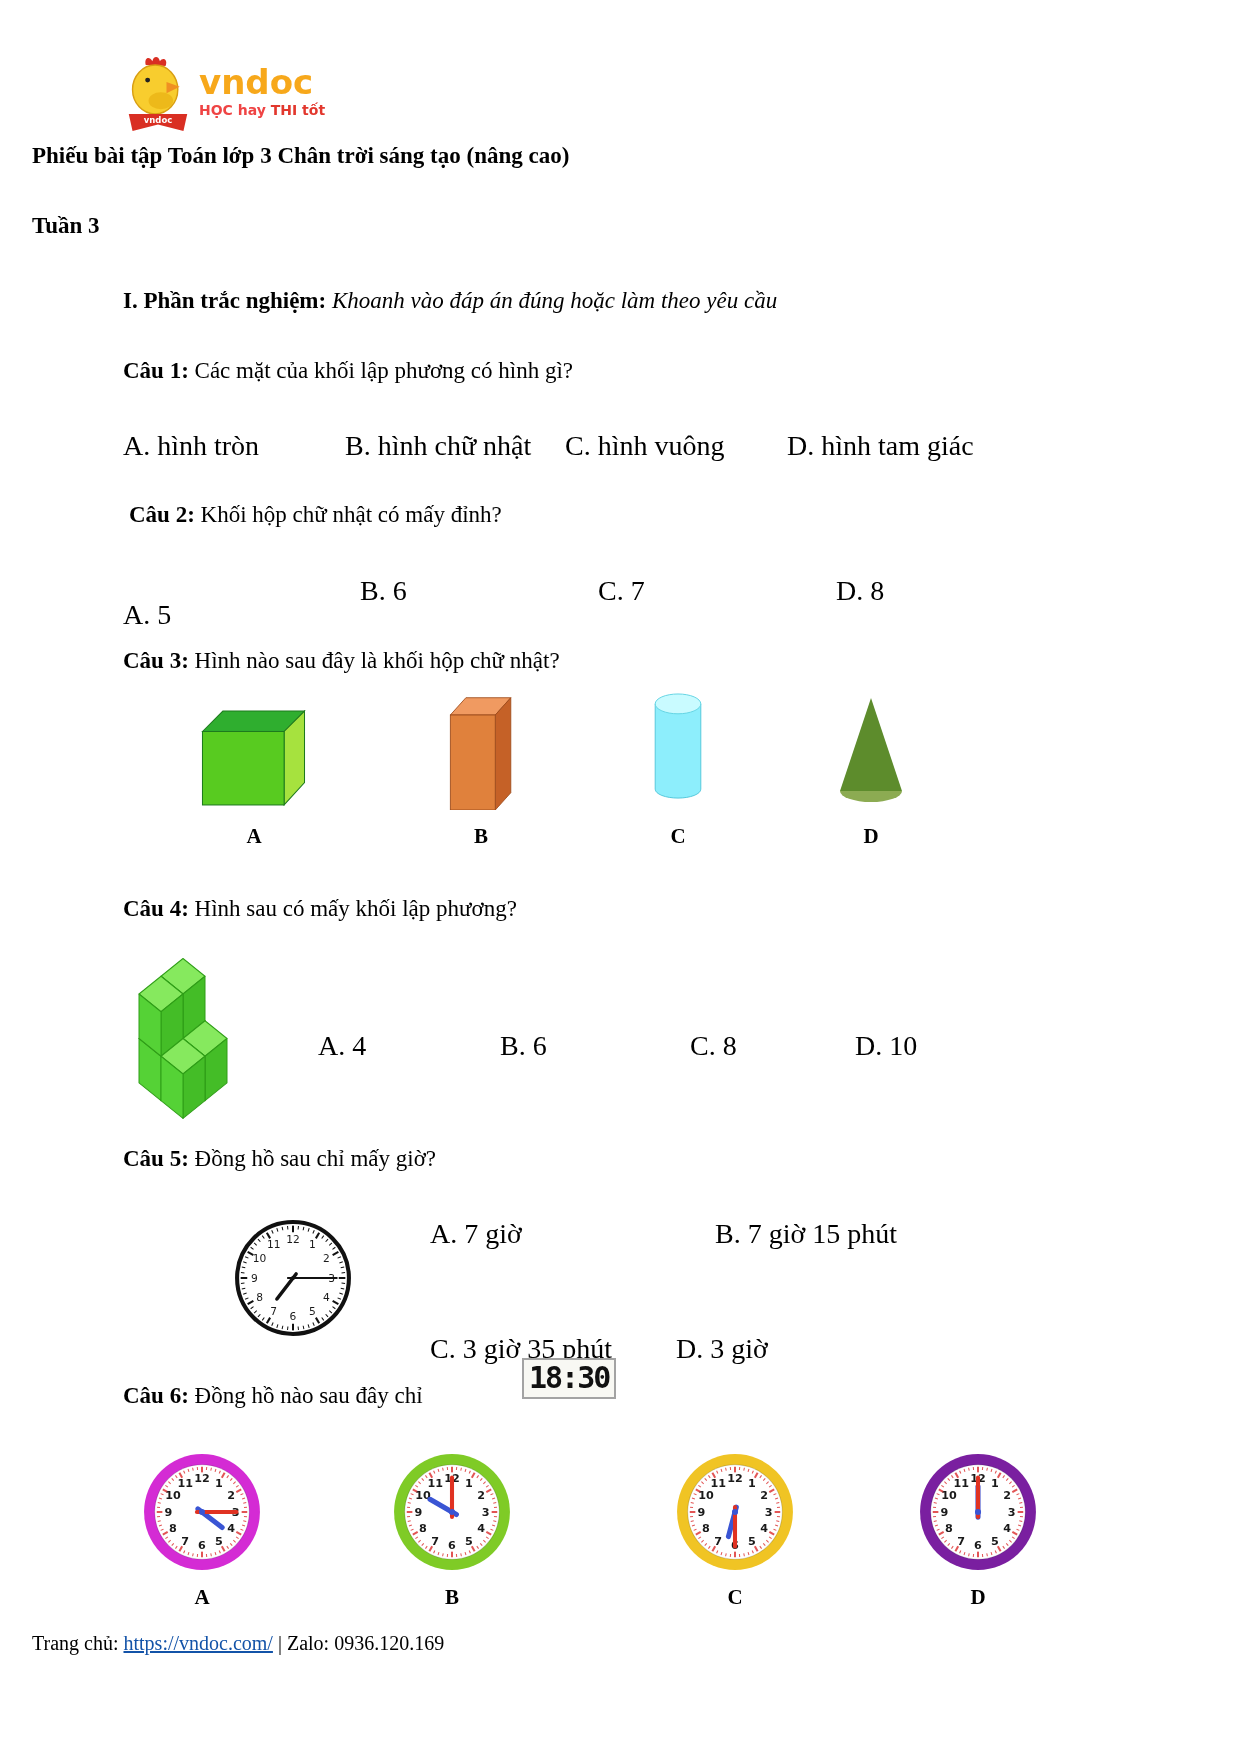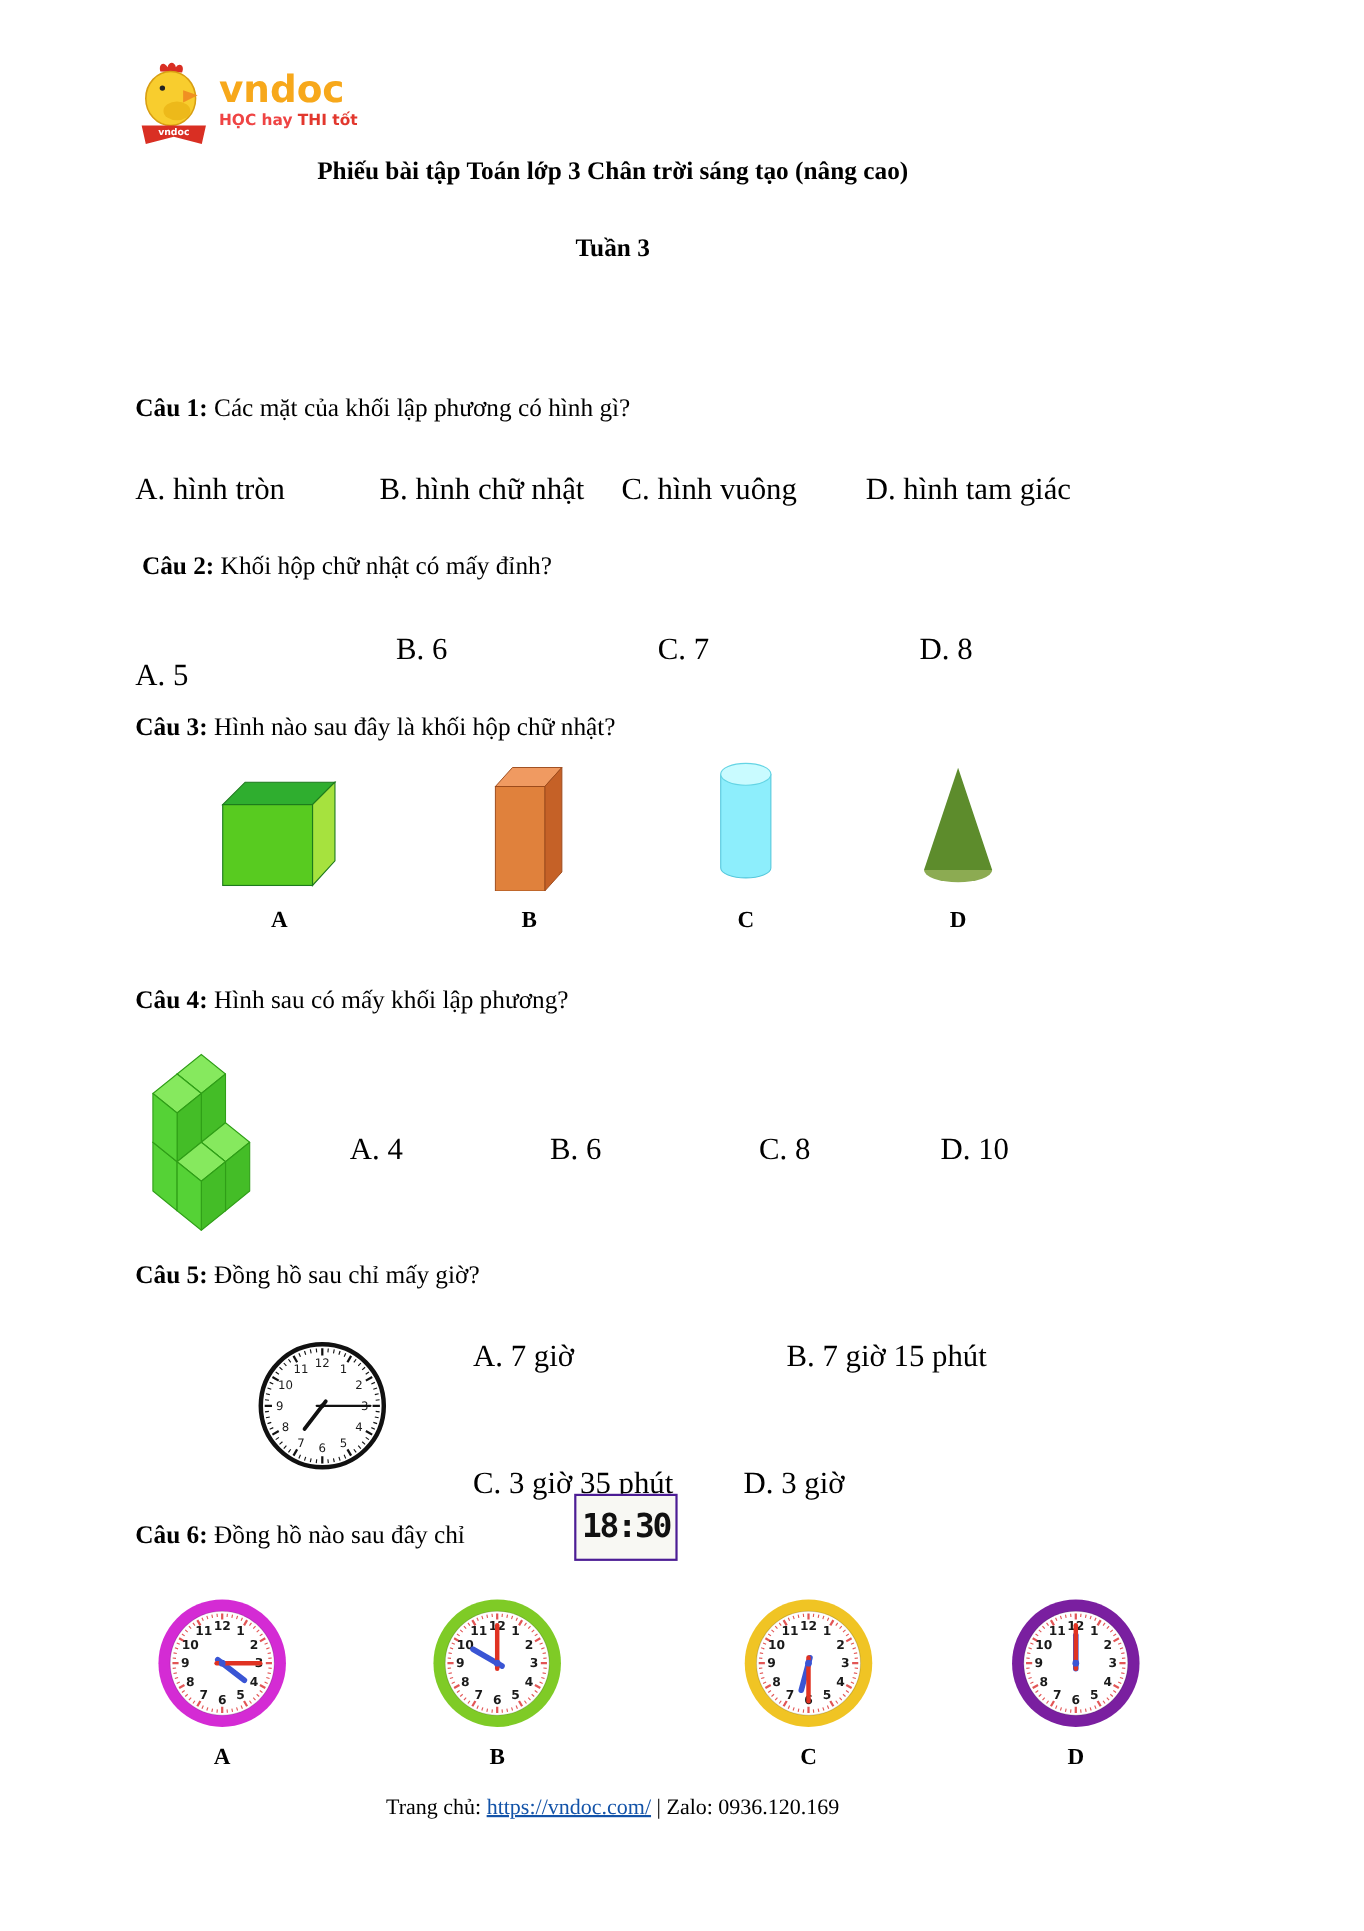--- a/index.html
+++ b/index.html
@@ -1,32 +1,32 @@
 <!DOCTYPE html>
 <html><head>
 <meta charset="utf-8">
 <style>
   html,body{margin:0;padding:0;background:#ffffff;}
   #page{position:relative;width:1240px;height:1755px;background:#fff;overflow:hidden;
         font-family:"Liberation Serif",serif;color:#000;}
   .abs{position:absolute;}
-  .center-col{width:1114px;text-align:center;}
+  .center-col{width:1114px;margin-left:32px;}
   .title{font-size:23px;font-weight:bold;}
   .qline{font-size:23px;white-space:nowrap;}
   .qlabel{font-weight:bold;}
   .instr{font-style:italic;}
   .opt{font-size:28px;white-space:nowrap;}
   .shape-label,.clock-label{font-weight:bold;font-size:21px;text-align:center;}
   .logo-wrap{display:flex;align-items:flex-start;}
   .brand{font-family:"DejaVu Sans",sans-serif;font-weight:800;font-size:34px;color:#f7a81b;
          line-height:0.95;letter-spacing:0px;margin-top:14px;}
   .tagline{font-family:"DejaVu Sans",sans-serif;font-weight:bold;font-size:14px;margin-top:4px;}
   .tag-green{color:#ef4444;}
   .tag-red{color:#e2372d;}
-  .digital{display:inline-block;border:2px solid #4c1d95;background:#f8f8f3;padding:11px 5px;
+  .digital{display:inline-block;border:2px solid #a3a3a3;background:#f8f8f3;padding:1px 5px;
            font-family:"DejaVu Sans Mono",monospace;font-weight:bold;font-size:30px;
            letter-spacing:-2px;color:#111;line-height:1.15;}
   .clock-box svg,.shape-box svg{display:block;}
   .footer{font-size:20px;}
   .footer a{color:#1353a8;text-decoration:underline;}
 </style>
 </head>
 <body>
 
 <div id="page">
@@ -43,20 +43,24 @@
     </svg>
     <div style="margin-left:8px;">
       <div class="brand">vndoc</div>
       <div class="tagline"><span class="tag-green">HỌC hay</span> <span class="tag-red">THI tốt</span></div>
     </div>
   </div>
 
   <div class="abs center-col title" style="left:0;top:143px;">Phiếu bài tập Toán lớp 3 Chân trời sáng tạo (nâng cao)</div>
   <div class="abs center-col title" style="left:0;top:213px;">Tuần 3</div>
 
+  <div class="abs qline" style="left:123px;top:288px;">
+    <span class="qlabel">I. Phần trắc nghiệm:</span>
+    <span class="instr">Khoanh vào đáp án đúng hoặc làm theo yêu cầu</span>
+  </div>
 
   <div class="abs qline" style="left:123px;top:358px;">
     <span class="qlabel">Câu 1:</span>
     <span>Các mặt của khối lập phương có hình gì?</span>
   </div>
   <span class="abs opt" style="left:123px;top:430px;">A. hình tròn</span>
   <span class="abs opt" style="left:345px;top:430px;">B. hình chữ nhật</span>
   <span class="abs opt" style="left:565px;top:430px;font-family:Liberation Serif, serif;">C. hình vuông</span>
   <span class="abs opt" style="left:787px;top:430px;">D. hình tam giác</span>
 

